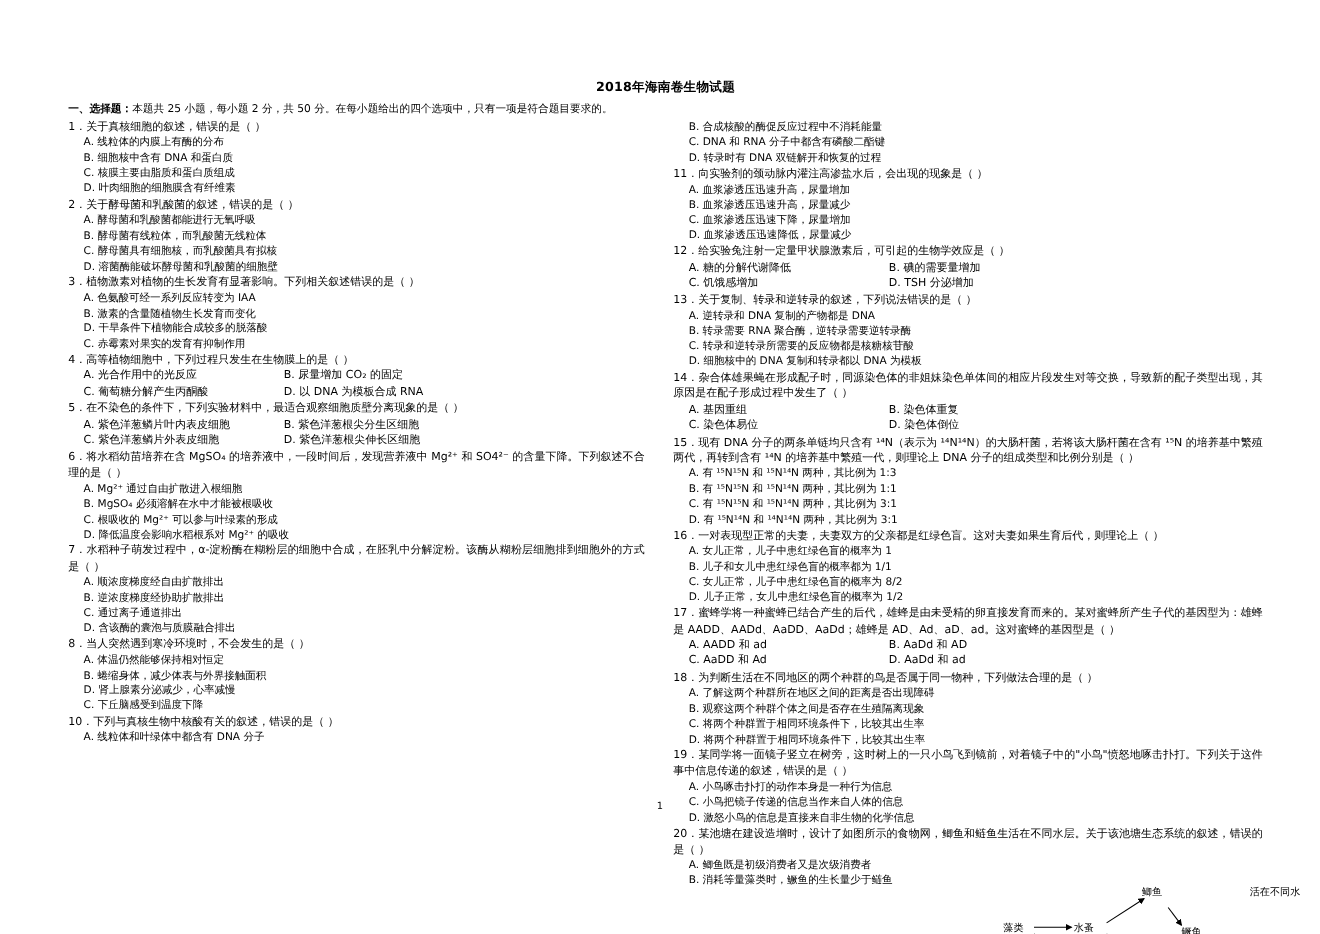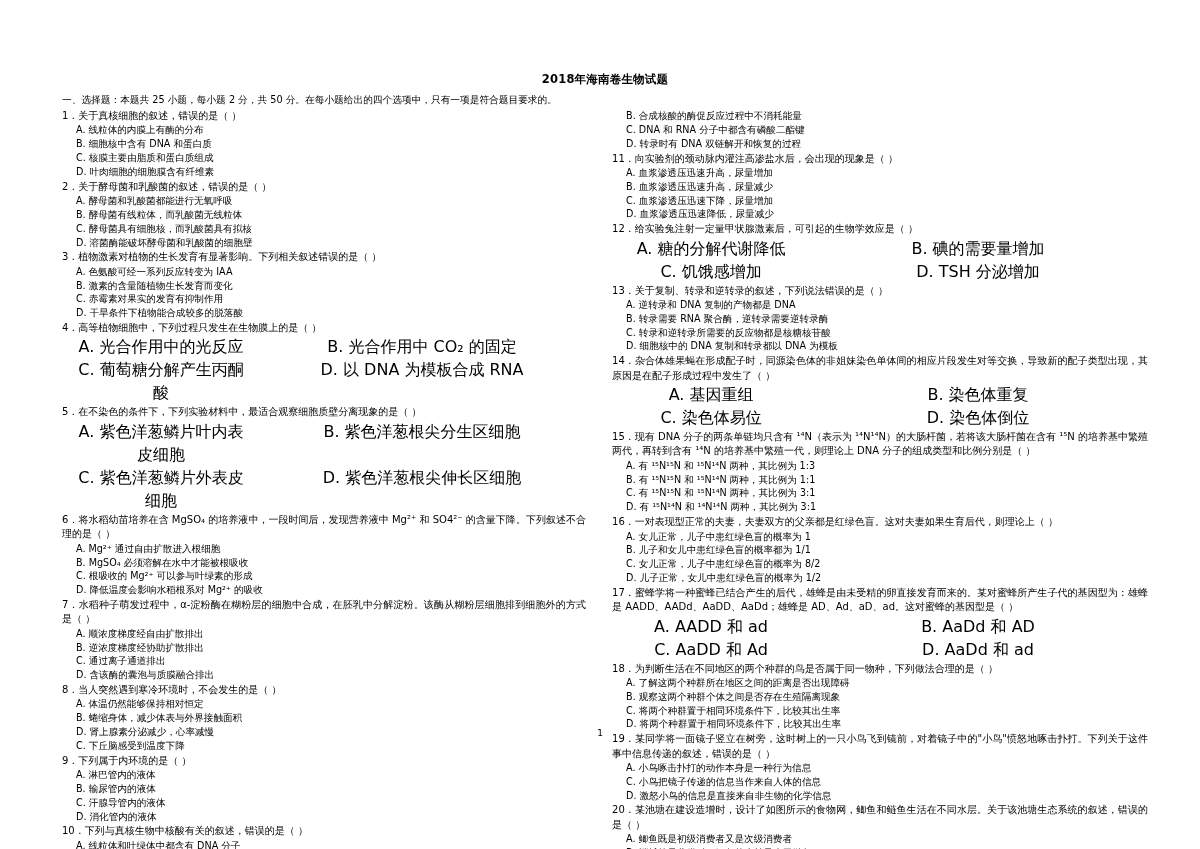--- a/index.html
+++ b/index.html
@@ -38,40 +38,39 @@
     font-size:9.6px;
     line-height:1.42;
   }
   .col.right{width:542px;}
   .intro{
     font-size:9.7px;
     line-height:1.45;
     margin-bottom:2px;
     text-align:justify;
   }
-  .intro b{font-weight:normal;}
+  .intro b{font-weight:bold;}
   .q{
     margin:0 0 1px 0;
   }
   .q-stem{
     font-size:10px;
     line-height:1.44;
     text-align:justify;
   }
   .opt{
     font-size:9.6px;
     line-height:1.44;
     padding-left:14px;
   }
   .opt-row{
     display:flex;
-    font-size:16px;
+    font-size:10px;
     line-height:1.44;
     padding-left:14px;
-    text-align:center;
   }
   .opt-row > span{display:block;}
   .opt-row .c1{width:150px;flex:0 0 150px;}
   .opt-row .c2{flex:1;padding-left:12px;}
   .opt-row.w170 .c1{width:170px;flex:0 0 170px;}
   .footer-num{
     position:absolute;
     bottom:18px;left:0;width:1200px;
     text-align:center;
     font-size:9px;
@@ -122,29 +121,29 @@
         <div class="opt">A. 酵母菌和乳酸菌都能进行无氧呼吸</div>
         <div class="opt">B. 酵母菌有线粒体，而乳酸菌无线粒体</div>
         <div class="opt">C. 酵母菌具有细胞核，而乳酸菌具有拟核</div>
         <div class="opt">D. 溶菌酶能破坏酵母菌和乳酸菌的细胞壁</div>
       </div>
 
       <div class="q">
         <div class="q-stem">3．植物激素对植物的生长发育有显著影响。下列相关叙述错误的是（  ）</div>
         <div class="opt">A. 色氨酸可经一系列反应转变为 IAA</div>
         <div class="opt">B. 激素的含量随植物生长发育而变化</div>
+        <div class="opt">D. 干旱条件下植物能合成较多的脱落酸</div>
         <div class="opt">C. 赤霉素对果实的发育有抑制作用</div>
-        <div class="opt">D. 干旱条件下植物能合成较多的脱落酸</div>
       </div>
 
       <div class="q">
         <div class="q-stem">4．高等植物细胞中，下列过程只发生在生物膜上的是（  ）</div>
         <div class="opt-row w170">
           <span class="c1">A. 光合作用中的光反应</span>
-          <span class="c2">B. 光合作用中 CO₂ 的固定</span>
+          <span class="c2">B. 尿量增加 CO₂ 的固定</span>
         </div>
         <div class="opt-row w170">
           <span class="c1">C. 葡萄糖分解产生丙酮酸</span>
           <span class="c2">D. 以 DNA 为模板合成 RNA</span>
         </div>
       </div>
 
       <div class="q">
         <div class="q-stem">5．在不染色的条件下，下列实验材料中，最适合观察细胞质壁分离现象的是（  ）</div>
         <div class="opt-row w170">
@@ -174,27 +173,20 @@
       </div>
 
       <div class="q">
         <div class="q-stem">8．当人突然遇到寒冷环境时，不会发生的是（  ）</div>
         <div class="opt">A. 体温仍然能够保持相对恒定</div>
         <div class="opt">B. 蜷缩身体，减少体表与外界接触面积</div>
         <div class="opt">D. 肾上腺素分泌减少，心率减慢</div>
         <div class="opt">C. 下丘脑感受到温度下降</div>
       </div>
 
-      <div class="q">
-        <div class="q-stem">9．下列属于内环境的是（  ）</div>
-        <div class="opt">A. 淋巴管内的液体</div>
-        <div class="opt">B. 输尿管内的液体</div>
-        <div class="opt">C. 汗腺导管内的液体</div>
-        <div class="opt">D. 消化管内的液体</div>
-      </div>
 
       <div class="q">
         <div class="q-stem">10．下列与真核生物中核酸有关的叙述，错误的是（  ）</div>
         <div class="opt">A. 线粒体和叶绿体中都含有 DNA 分子</div>
       </div>
 
     </div>
 
     <div class="col right">
 
@@ -302,21 +294,21 @@
           </defs>
           <line x1="28" y1="38" x2="62" y2="38" stroke="#000" stroke-width="1" marker-end="url(#ah)"></line>
           <line x1="28" y1="44" x2="62" y2="72" stroke="#000" stroke-width="1" marker-end="url(#ah)"></line>
           <line x1="94" y1="34" x2="128" y2="12" stroke="#000" stroke-width="1" marker-end="url(#ah)"></line>
           <line x1="94" y1="44" x2="110" y2="70" stroke="#000" stroke-width="1" marker-end="url(#ah)"></line>
           <line x1="150" y1="20" x2="162" y2="36" stroke="#000" stroke-width="1" marker-end="url(#ah)"></line>
           <line x1="120" y1="74" x2="160" y2="48" stroke="#000" stroke-width="1" marker-end="url(#ah)"></line>
         </svg>
         <span class="lbl" style="left:0px;top:32px;">藻类</span>
         <span class="lbl" style="left:64px;top:32px;">水蚤</span>
-        <span class="lbl" style="left:110px;top:0px;">鲫鱼</span>
+        <span class="lbl" style="left:126px;top:0px;">鲫鱼</span>
         <span class="lbl" style="left:162px;top:36px;">鳜鱼</span>
 
         <span class="note-right" style="right:-60px;top:0px;margin-left:24px;">活在不同水</span>
       </div>
 
     </div>
   </div>
 
   <div class="footer-num">1</div>
 </div>

